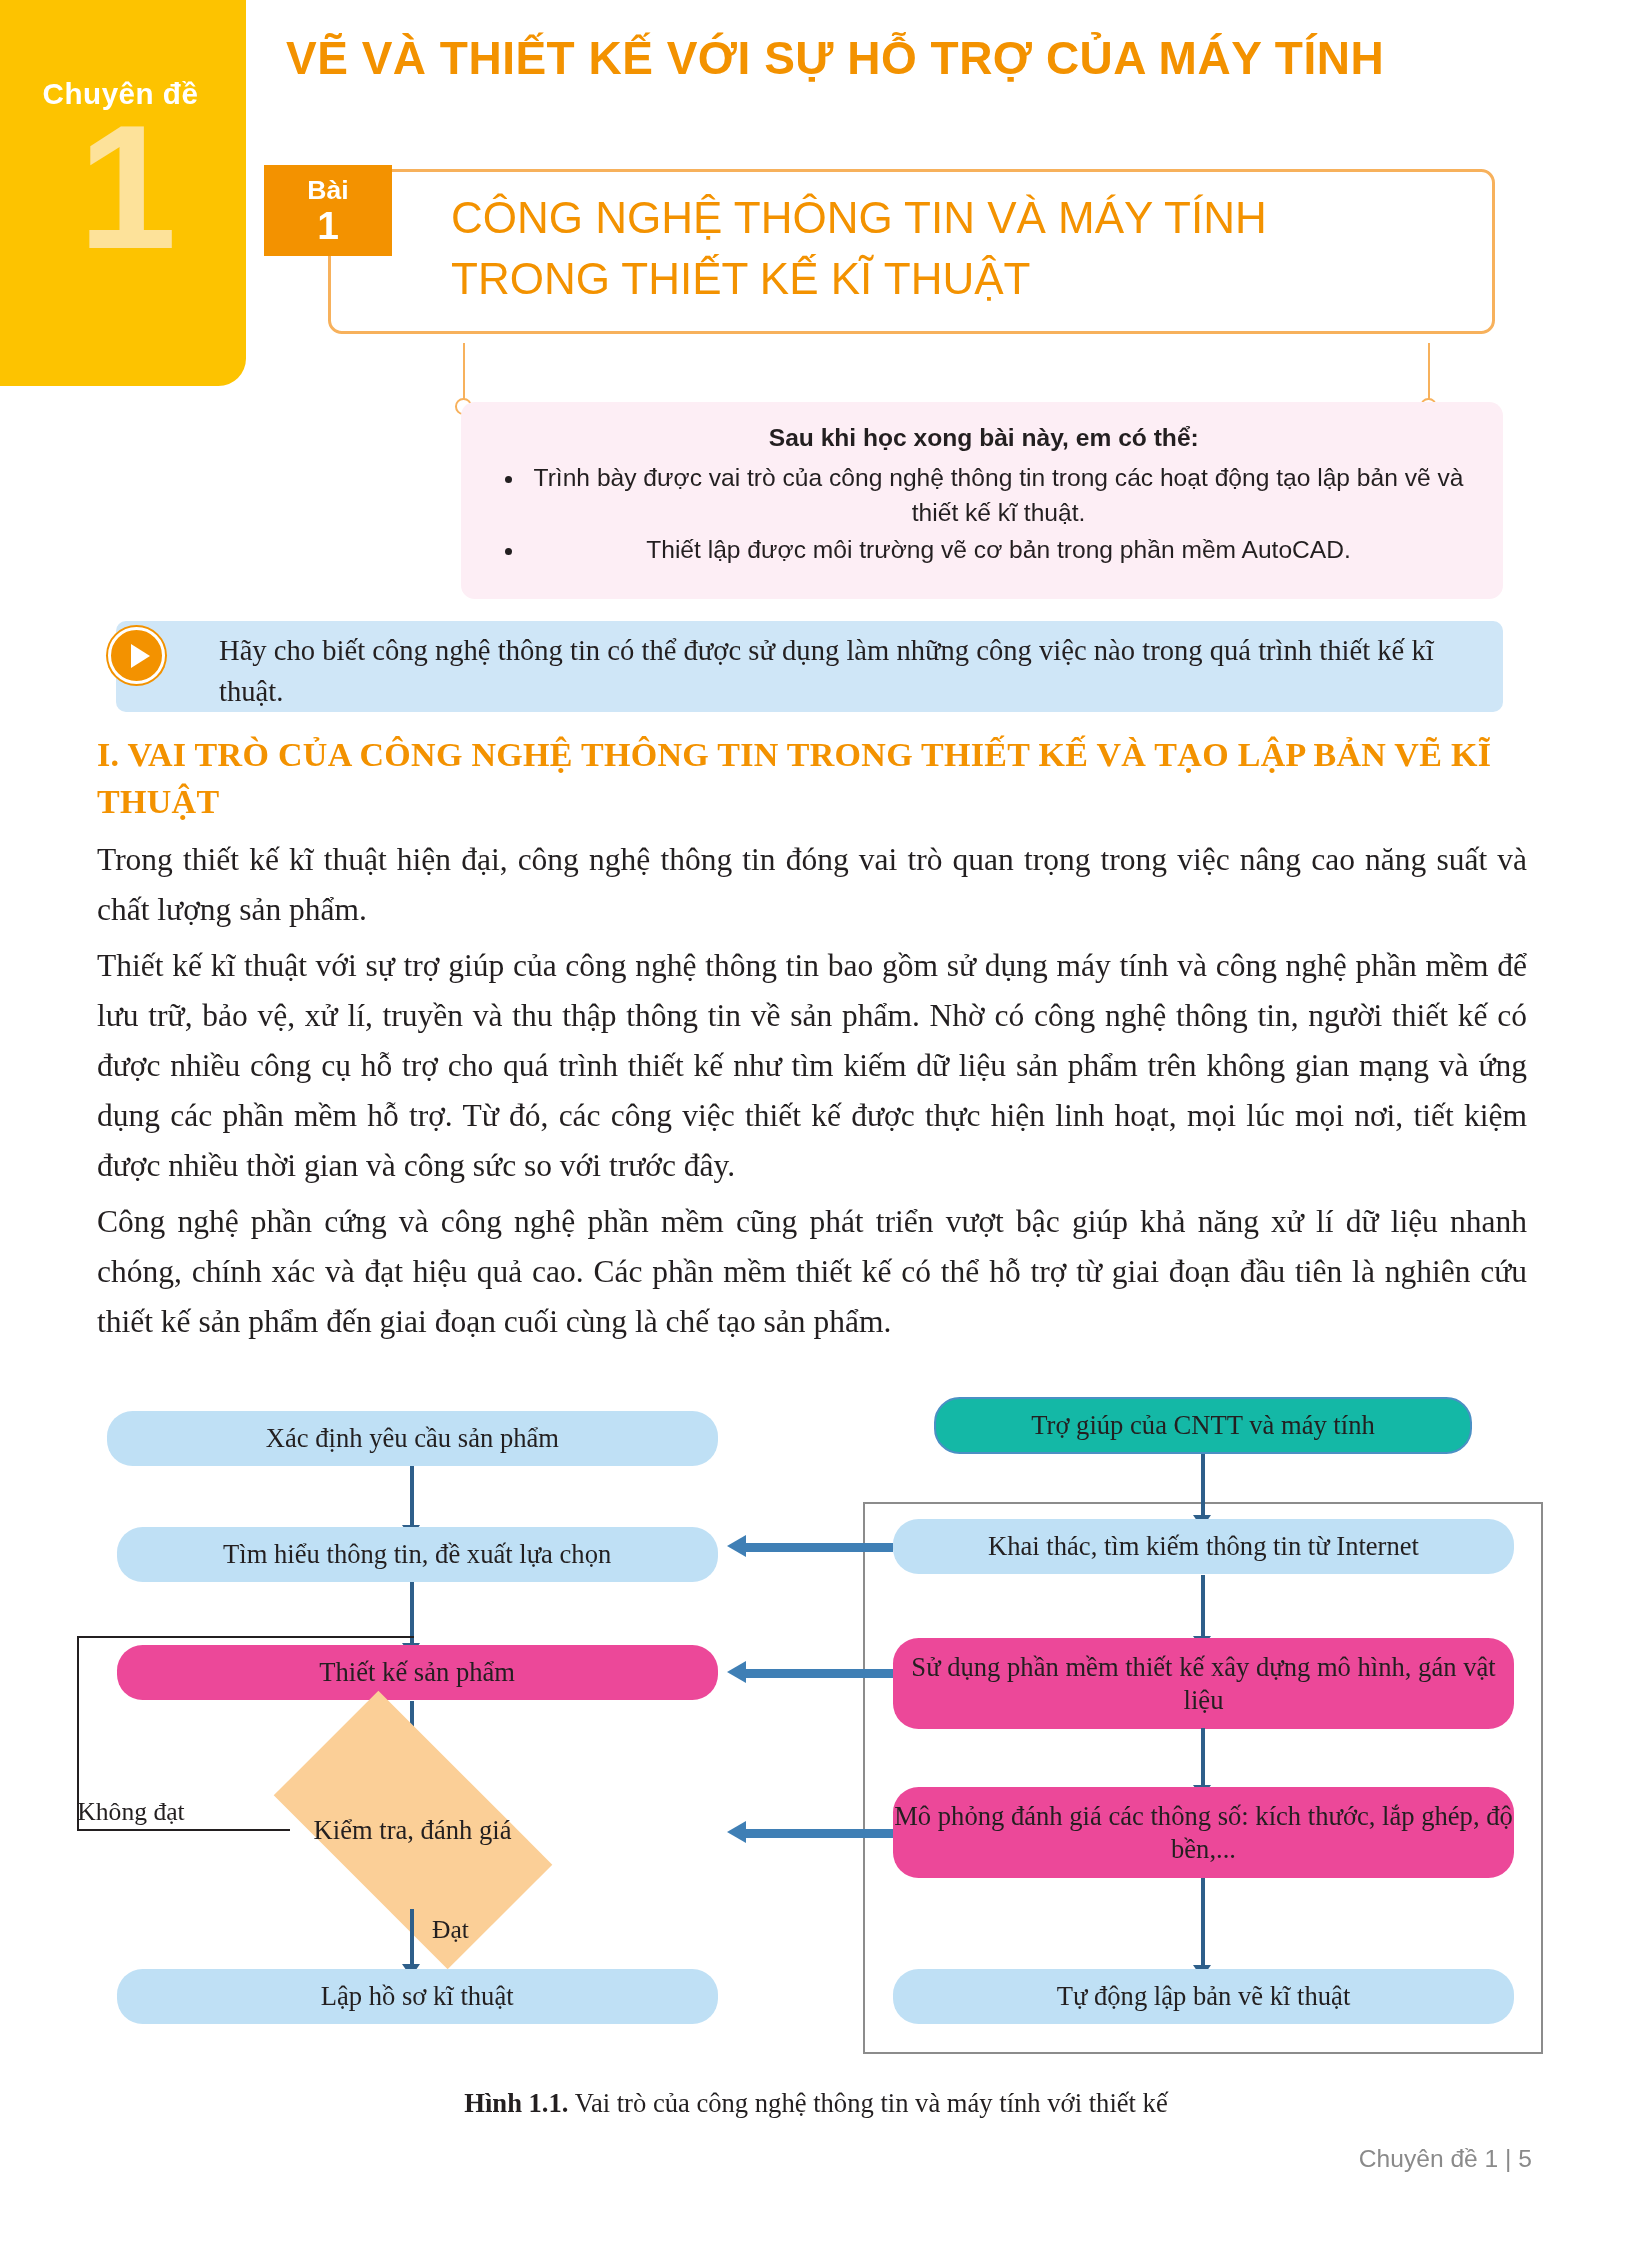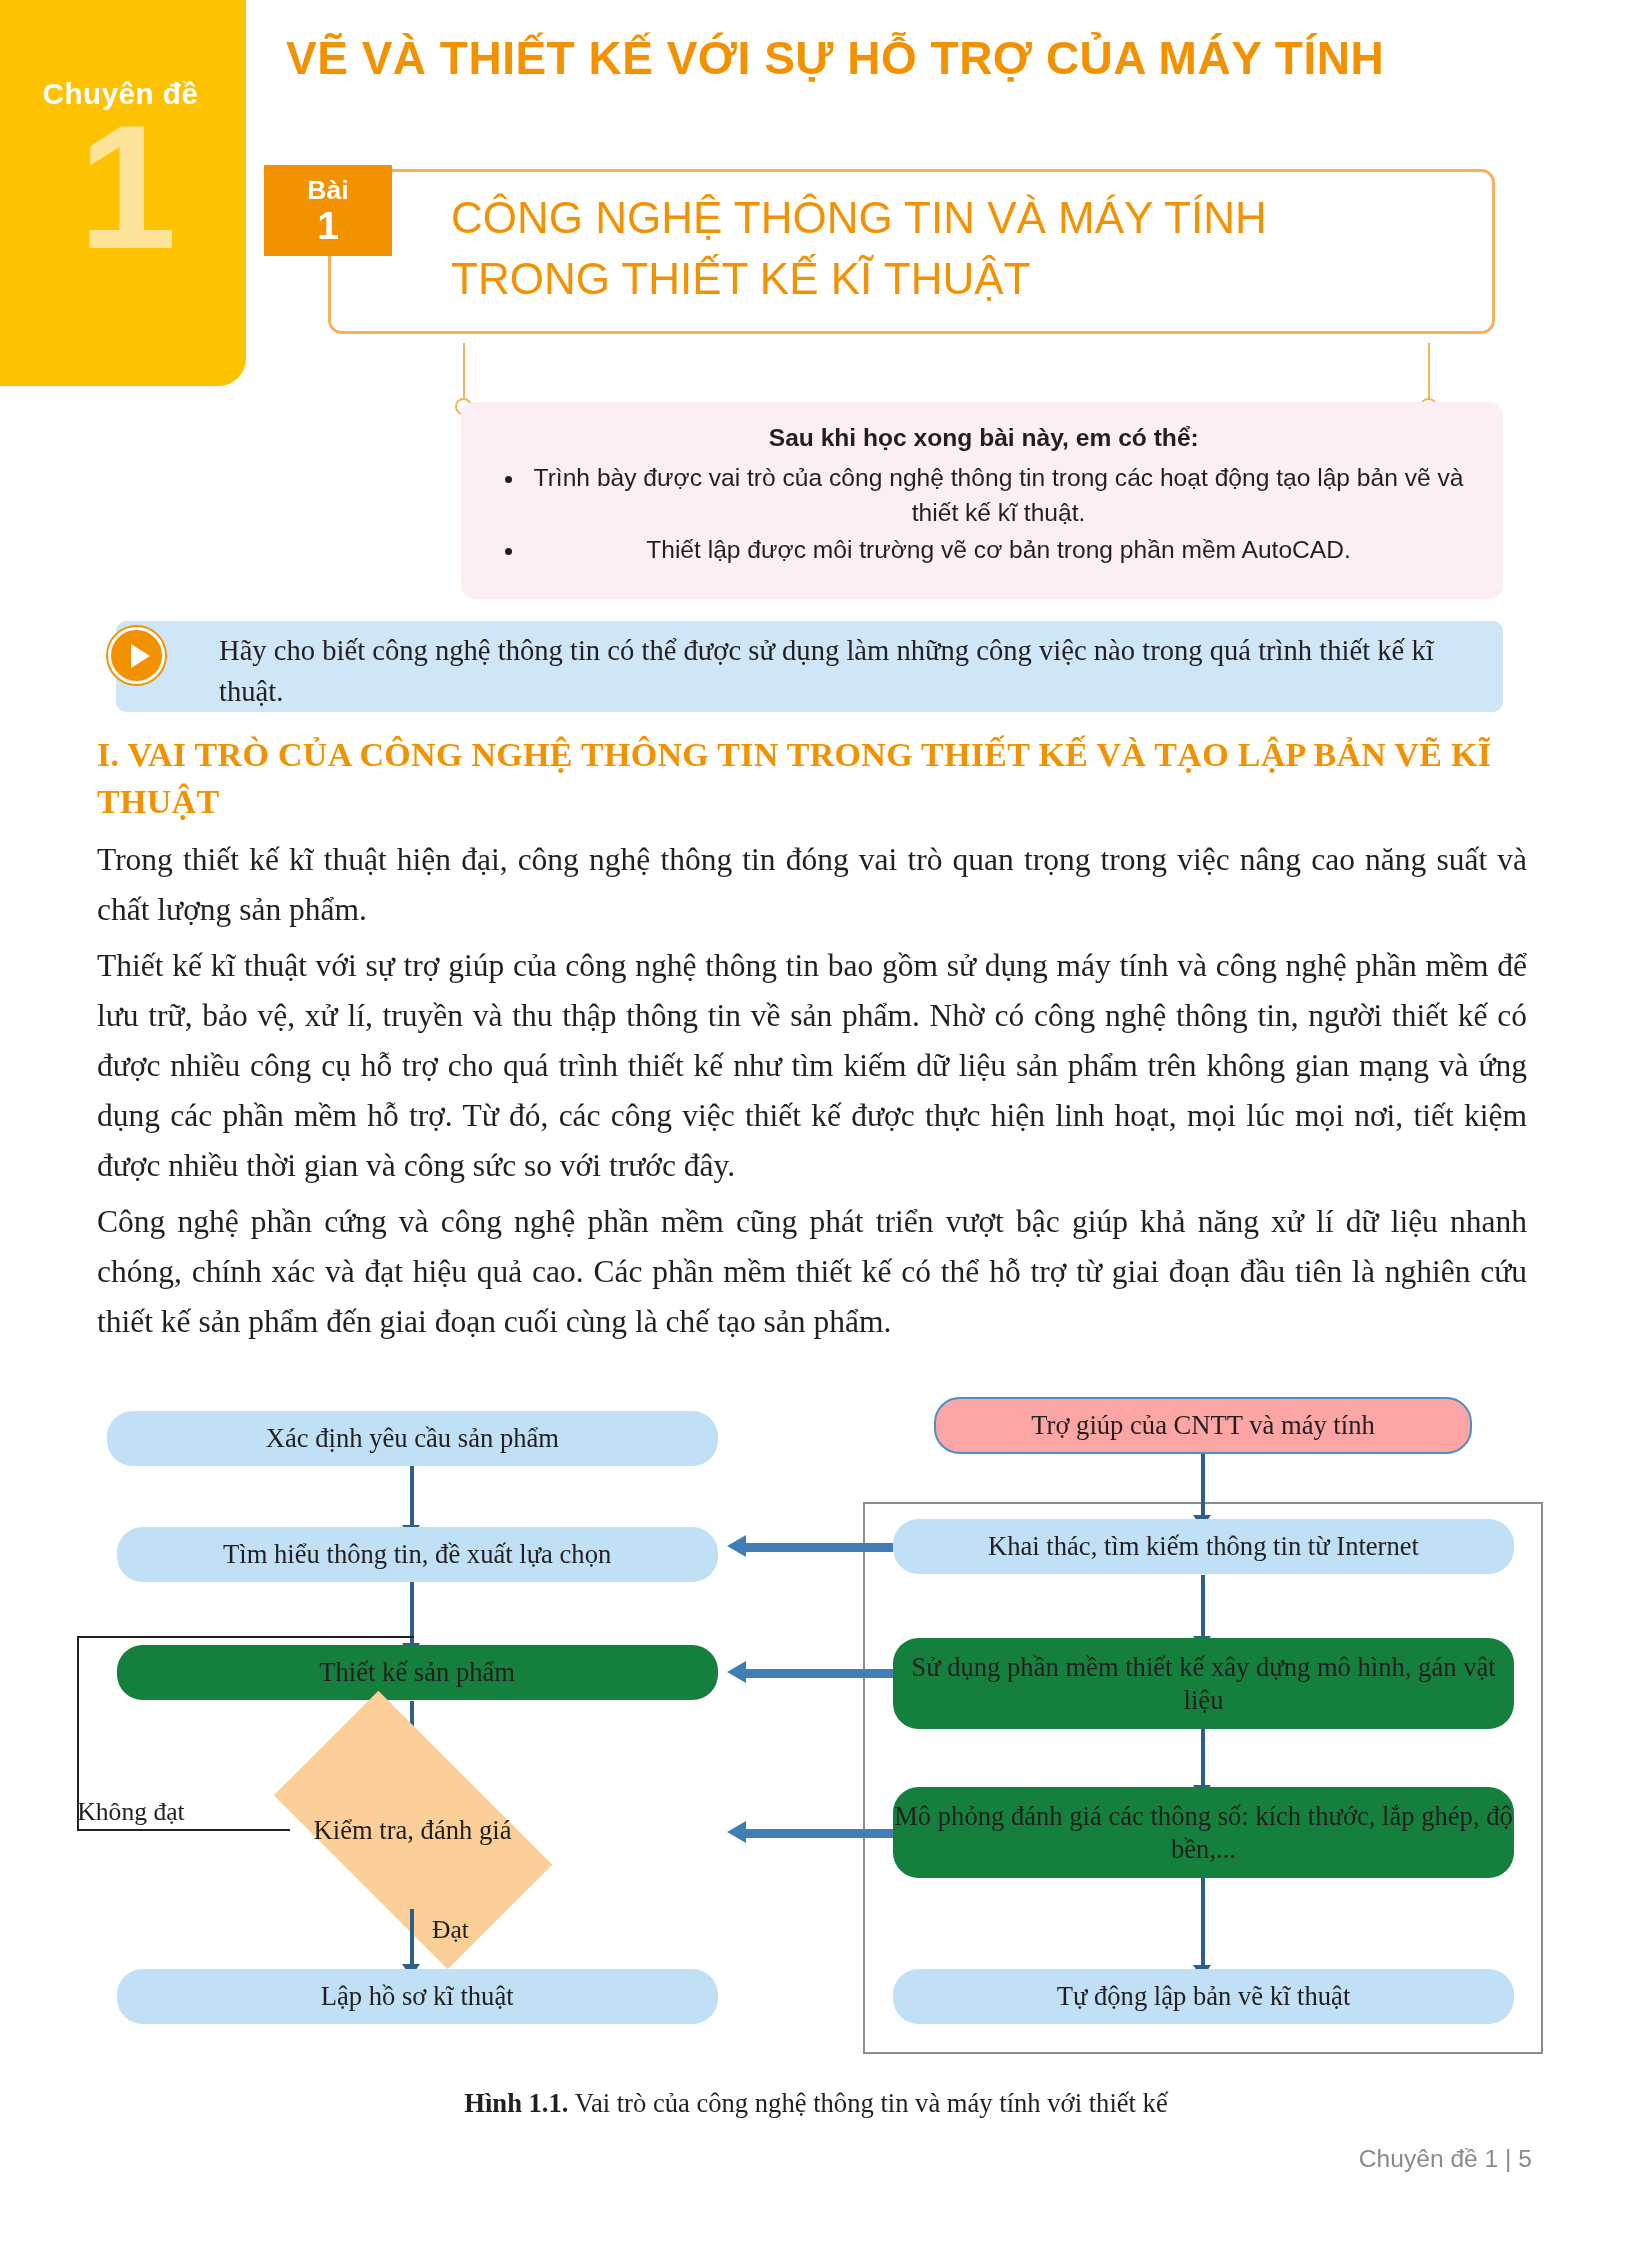--- a/index.html
+++ b/index.html
@@ -239,22 +239,22 @@
     position: absolute;
     display: flex;
     align-items: center;
     justify-content: center;
     text-align: center;
     font-size: 26.6px;
     line-height: 33px;
     color: #231f20;
   }
   .blue { background: #bfe0f5; border-radius: 25.6px; }
-  .orange { background: #15803d; border-radius: 25.6px; justify-content: center; }
-  .white-box { background: #fca5a5; border: 2px solid #4a90c4; border-radius: 25.6px; }
+  .orange { background: #ec4899; border-radius: 25.6px; justify-content: center; }
+  .white-box { background: #14b8a6; border: 2px solid #4a90c4; border-radius: 25.6px; }
   .arrow-v {
     position: absolute;
     width: 3.9px;
     background: #2e5f8a;
   }
   .arrow-v::after {
     content: "";
     position: absolute;
     left: -7.9px; bottom: -12.8px;
     border-top: 13.8px solid #2e5f8a;

